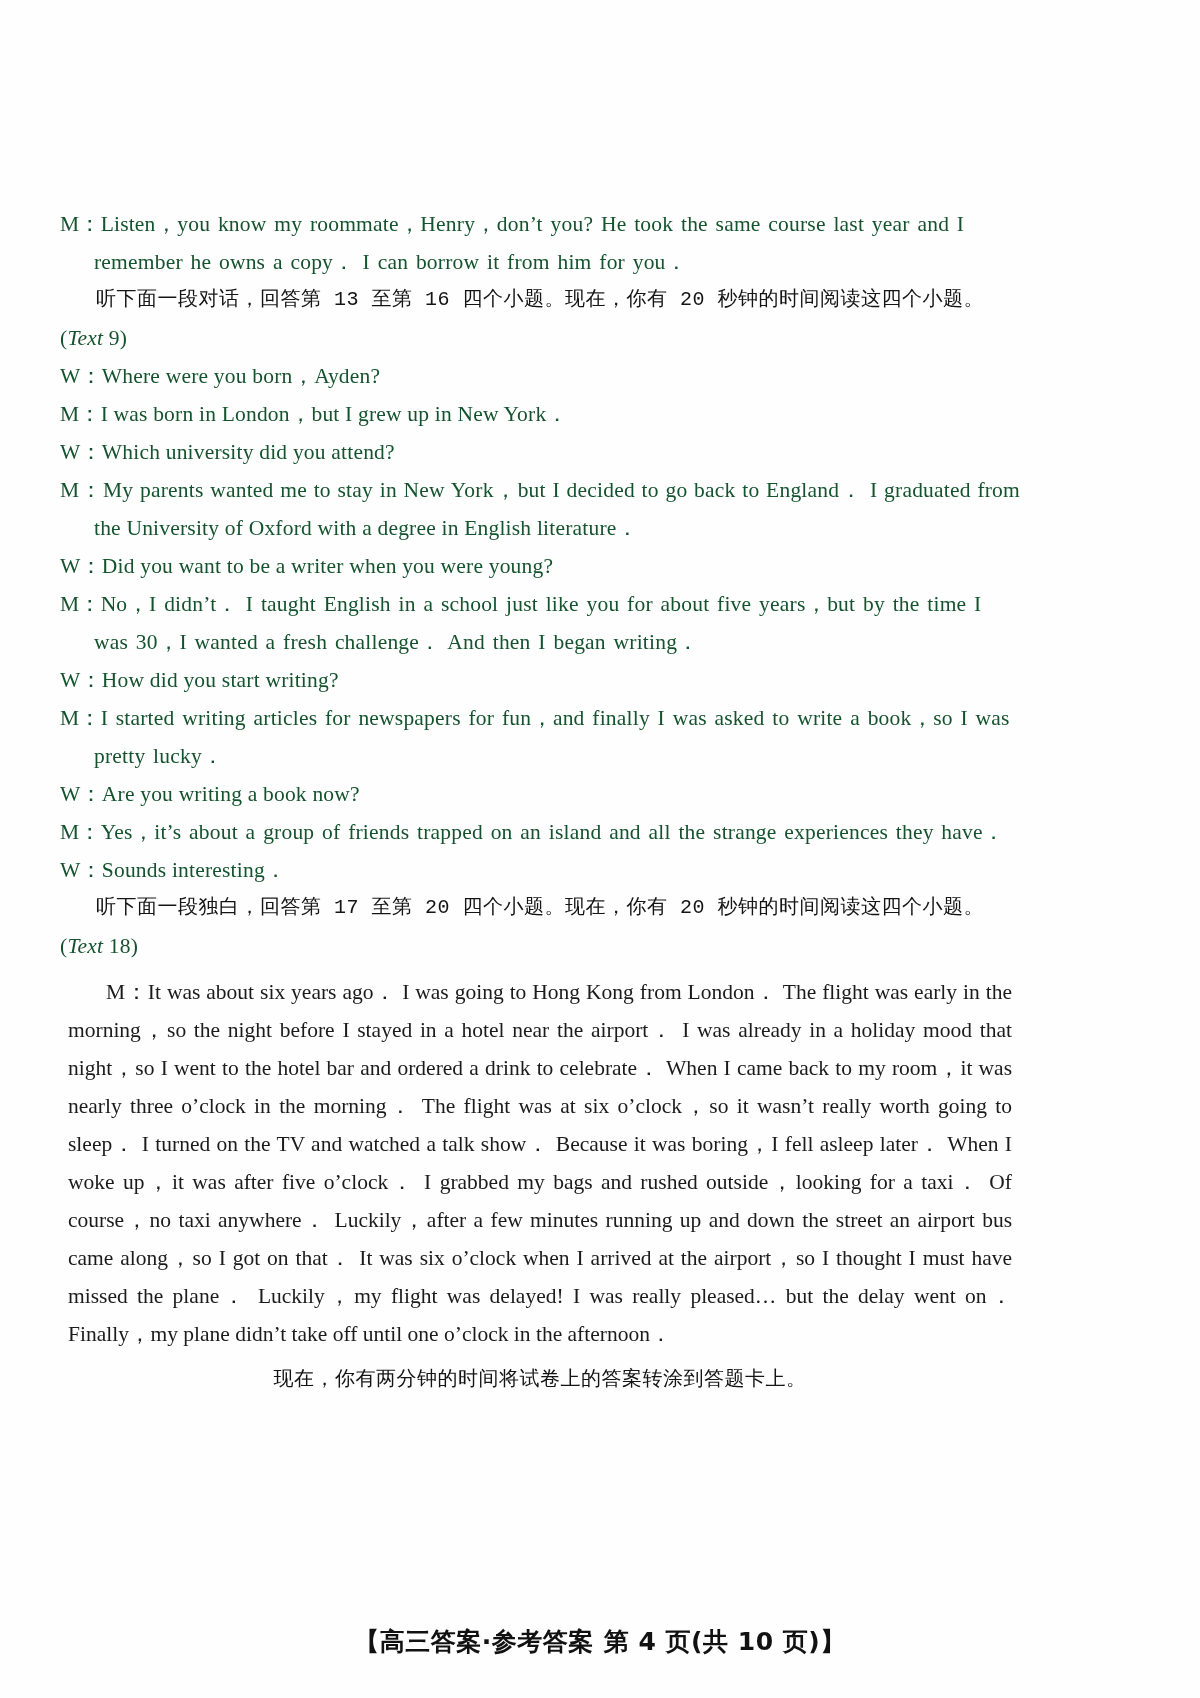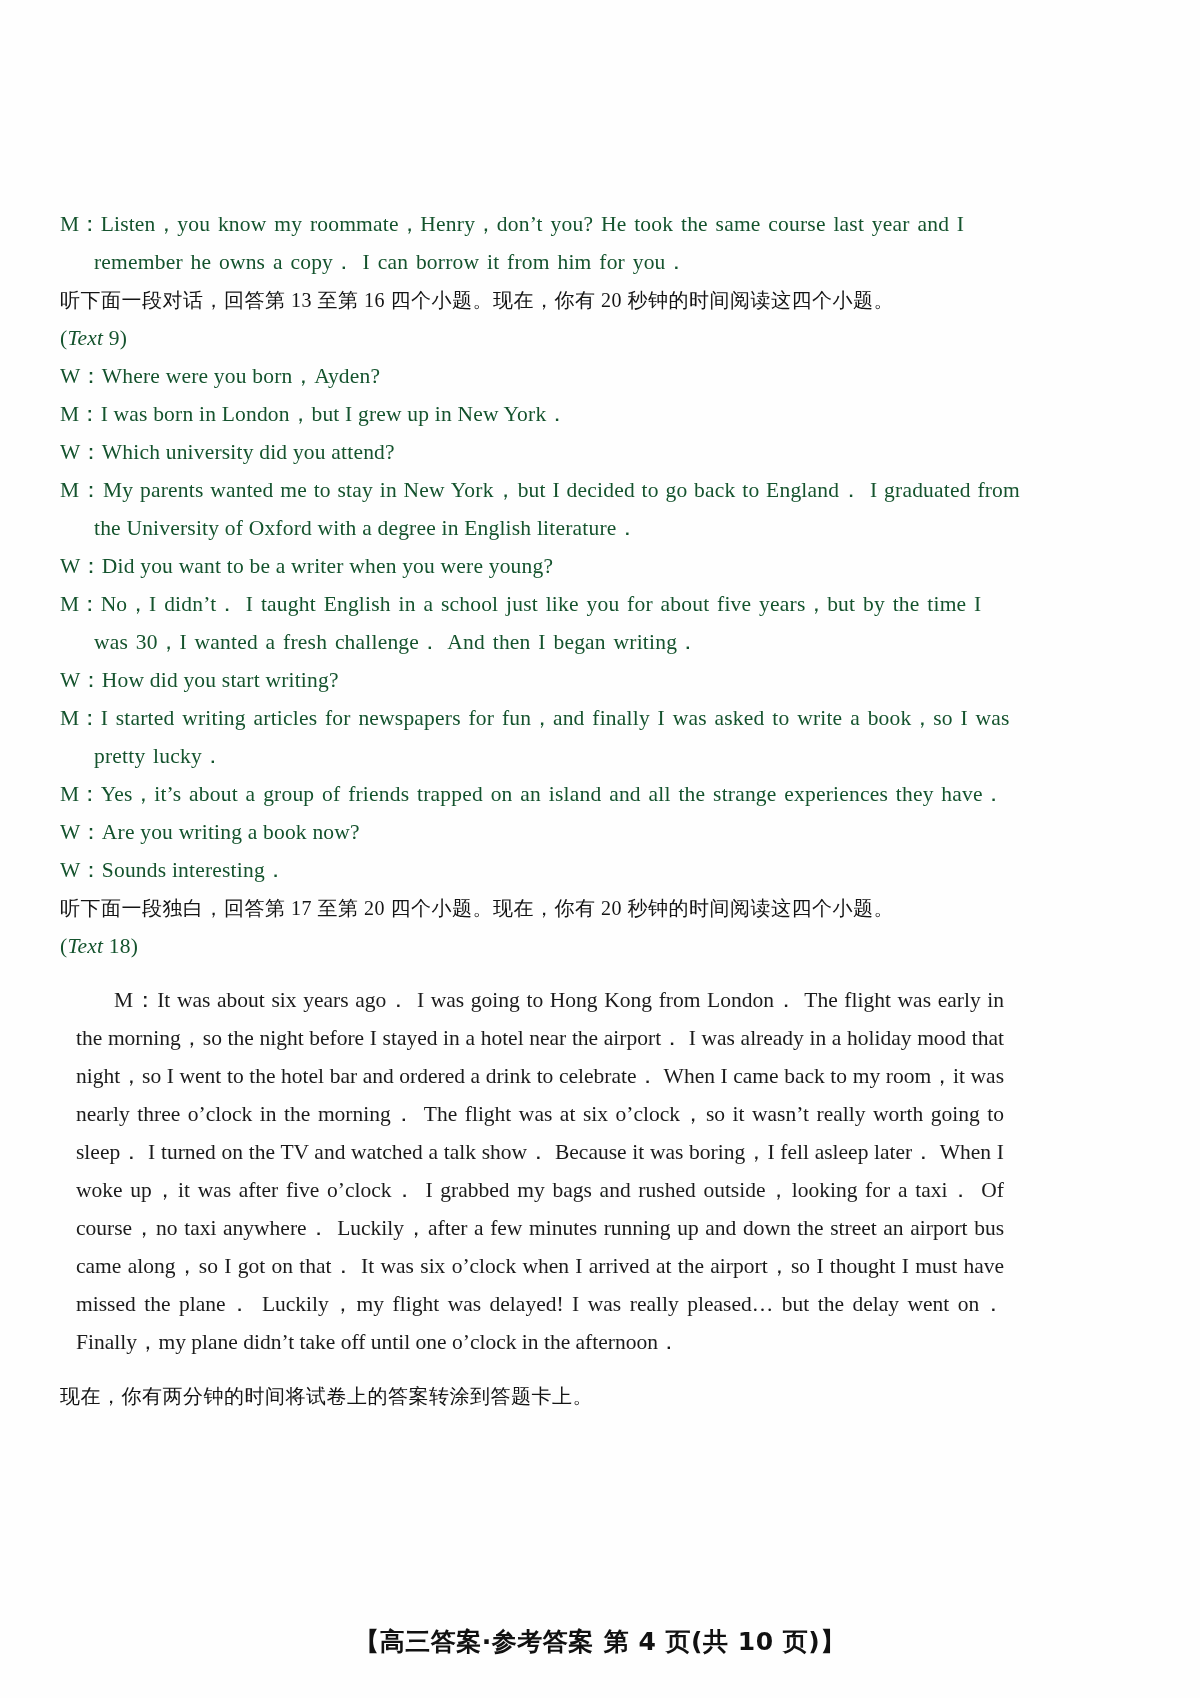--- a/index.html
+++ b/index.html
@@ -31,40 +31,41 @@
   }
   
   .dlg {
     padding-left: 34px;
     text-indent: -34px;
   }
   .dlg .sp {
     letter-spacing: 0px;
   }
   .cn {
-    font-family: Liberation Serif, serif;
+    font-family: Liberation Mono, monospace;
     font-size: 20px;
     line-height: 38px;
     letter-spacing: 0.5px;
     color: #141414;
+    text-align: center;
   }
   .textlabel {
     font-size: 21.5px;
     line-height: 38px;
   }
   .textlabel i {
     font-family: "Liberation Serif", serif;
     font-style: italic;
   }
   .para {
     font-size: 21.5px;
     line-height: 38px;
     text-align: justify;
     text-justify: inter-word;
-    margin: 16px;
+    margin: 8px;
   }
   .para .indent {
     display: inline-block;
     width: 38px;
   }
   .justify {
     text-align: justify;
     text-justify: inter-word;
   }
   .spaced {
@@ -110,23 +111,23 @@
     <p class="line dlg justify"><span class="sp">M：</span><span>My parents wanted me to stay in New York，but I decided to go back to England． I graduated from the University of Oxford with a degree in English literature．</span></p>
 
     <p class="line dlg"><span class="sp">W：</span><span>Did you want to be a writer when you were young?</span></p>
 
     <p class="line dlg spaced"><span class="sp">M：</span><span>No，I didn’t． I taught English in a school just like you for about five years，but by the time I was 30，I wanted a fresh challenge． And then I began writing．</span></p>
 
     <p class="line dlg"><span class="sp">W：</span><span>How did you start writing?</span></p>
 
     <p class="line dlg spaced"><span class="sp">M：</span><span>I started writing articles for newspapers for fun，and finally I was asked to write a book，so I was pretty lucky．</span></p>
 
+    <p class="line dlg"><span class="sp">W：</span><span>Are you writing a book now?</span></p>
+
     <p class="line dlg spaced"><span class="sp">M：</span><span>Yes，it’s about a group of friends trapped on an island and all the strange experiences they have．</span></p>
-
-    <p class="line dlg"><span class="sp">W：</span><span>Are you writing a book now?</span></p>
 
     <p class="line dlg"><span class="sp">W：</span><span>Sounds interesting．</span></p>
 
     <p class="line cn">听下面一段独白，回答第 17 至第 20 四个小题。现在，你有 20 秒钟的时间阅读这四个小题。</p>
 
     <p class="line textlabel">(<i>Text</i>&nbsp;<span>18</span>)</p>
 
     <p class="para"><span class="indent"></span><span>M：It was about six years ago． I was going to Hong Kong from London． The flight was early in the morning，so the night before I stayed in a hotel near the airport． I was already in a holiday mood that night，so I went to the hotel bar and ordered a drink to celebrate． When I came back to my room，it was nearly three o’clock in the morning． The flight was at six o’clock，so it wasn’t really worth going to sleep． I turned on the TV and watched a talk show． Because it was boring，I fell asleep later． When I woke up，it was after five o’clock． I grabbed my bags and rushed outside，looking for a taxi． Of course，no taxi anywhere． Luckily，after a few minutes running up and down the street an airport bus came along，so I got on that． It was six o’clock when I arrived at the airport，so I thought I must have missed the plane． Luckily，my flight was delayed! I was really pleased… but the delay went on． Finally，my plane didn’t take off until one o’clock in the afternoon．</span></p>
 
 

